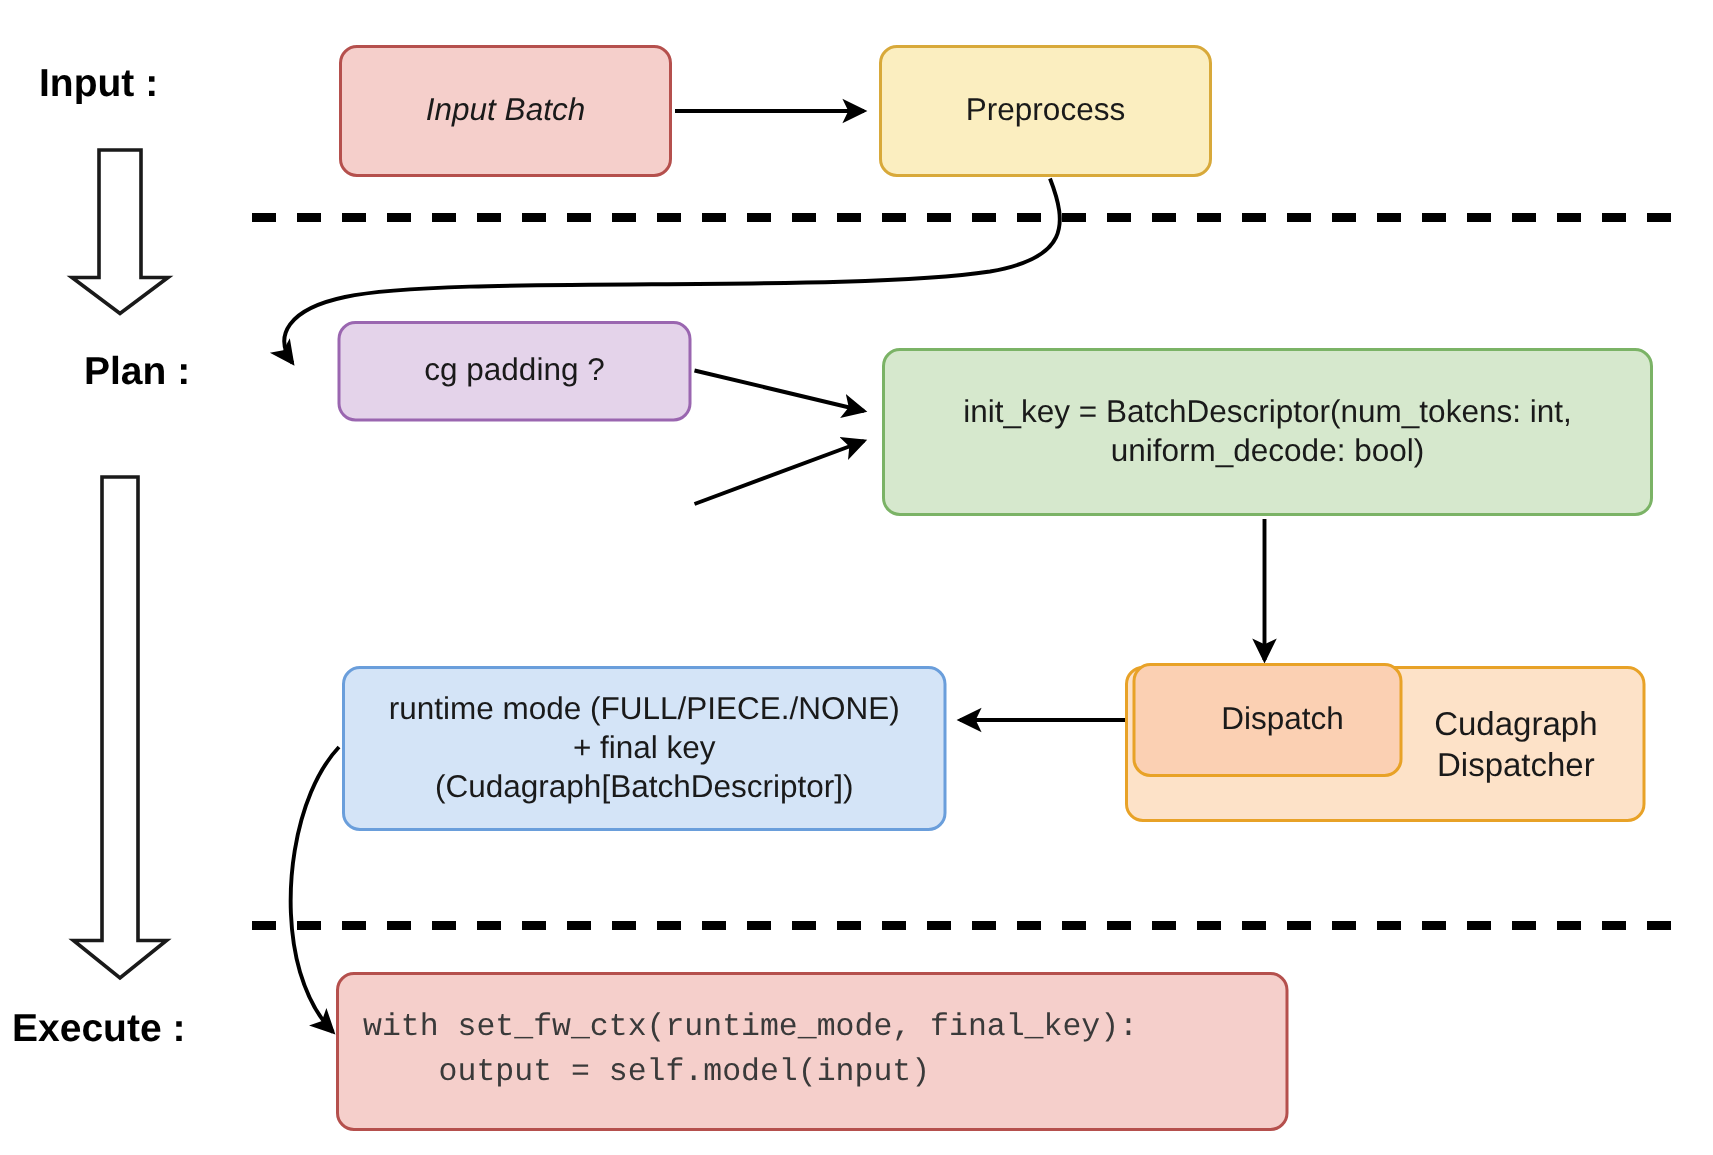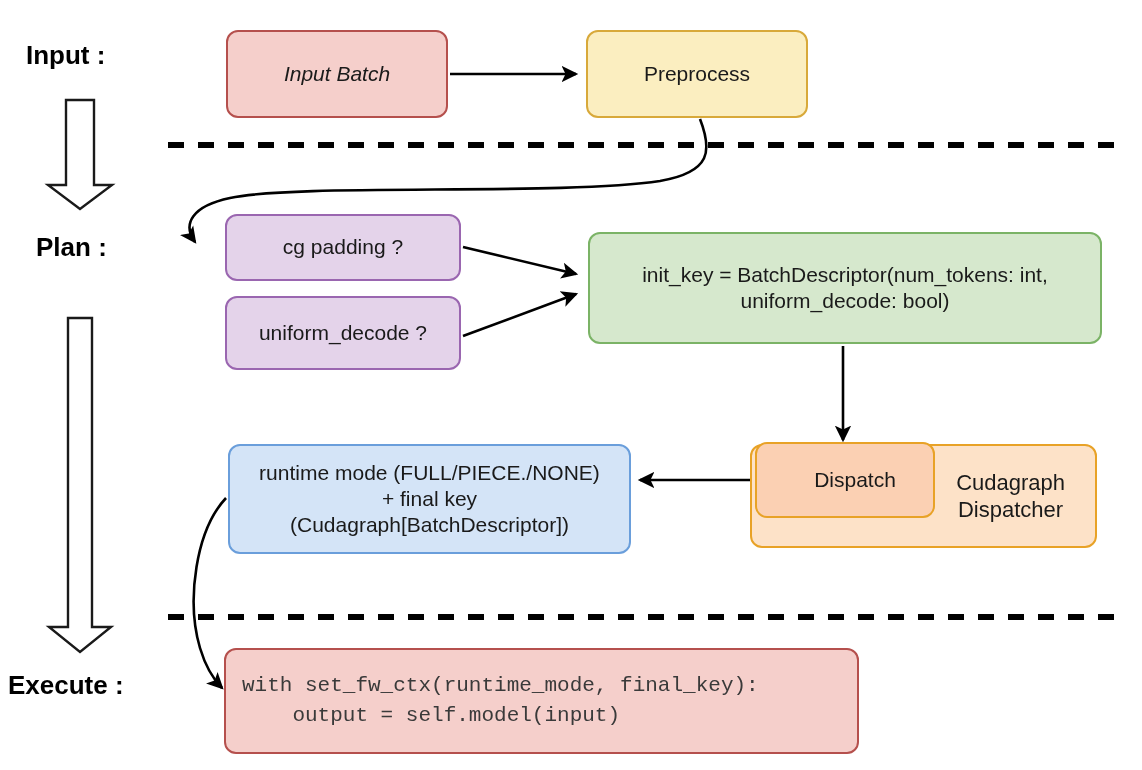--- a/index.html
+++ b/index.html
@@ -90,38 +90,35 @@
     <path d="M 226 498 C 196 530, 186 600, 200 648 C 206 668, 214 680, 222 688" fill="none" stroke="#000000" stroke-width="2.6" marker-end="url(#ah)"></path>
 
     <line x1="168" y1="145" x2="1126" y2="145" stroke="#000000" stroke-width="6" stroke-dasharray="16 14"></line>
     <line x1="168" y1="617" x2="1126" y2="617" stroke="#000000" stroke-width="6" stroke-dasharray="16 14"></line>
 
     <path d="M 66 100 L 94 100 L 94 185 L 112 185 L 80 209 L 48 185 L 66 185 Z" fill="#ffffff" stroke="#1a1a1a" stroke-width="2.4" stroke-linejoin="miter"></path>
     <path d="M 68 318 L 92 318 L 92 627 L 111 627 L 80 652 L 49 627 L 68 627 Z" fill="#ffffff" stroke="#1a1a1a" stroke-width="2.4" stroke-linejoin="miter"></path>
   </svg>
 
   <div class="stage-label" style="left:26px; top:40px;">Input :</div>
-  <div class="stage-label" style="left:36px; top:232px;">Plan :</div>
+  <div class="stage-label" style="left:56px; top:232px;">Plan :</div>
   <div class="stage-label" style="left:8px; top:670px;">Execute :</div>
 
   <div class="node" style="left:226px; top:30px; width:222px; height:88px; background:#f5cfcb; border-color:#b5504d;font-style:italic;">
     <span class="txt">Input Batch</span>
   </div>
 
   <div class="node" style="left:586px; top:30px; width:222px; height:88px; background:#fbeec0; border-color:#d8a93a;">
     <span class="txt">Preprocess</span>
   </div>
 
   <div class="node" style="left:225px; top:214px; width:236px; height:67px; background:#e4d3ea; border-color:#9a66b0;">
     <span class="txt">cg padding ?</span>
   </div>
 
-  <div class="node" style="left:225px; top:296px; width:236px; height:74px; background:#e4d3ea; border-color:#9a66b0;">
-    <span class="txt">uniform_decode ?</span>
-  </div>
 
   <div class="node" style="left:588px; top:232px; width:514px; height:112px; background:#d6e8cd; border-color:#7bb366; white-space:pre-line;">
     <span class="txt">init_key = BatchDescriptor(num_tokens: int,
 uniform_decode: bool)</span>
   </div>
 
   <div class="node node-container" style="left:750px; top:444px; width:347px; height:104px; background:#fde2c8; border-color:#e8a227; font-size:22px; white-space:pre-line;">
     <span class="txt">Cudagraph
 Dispatcher</span>
   </div>

